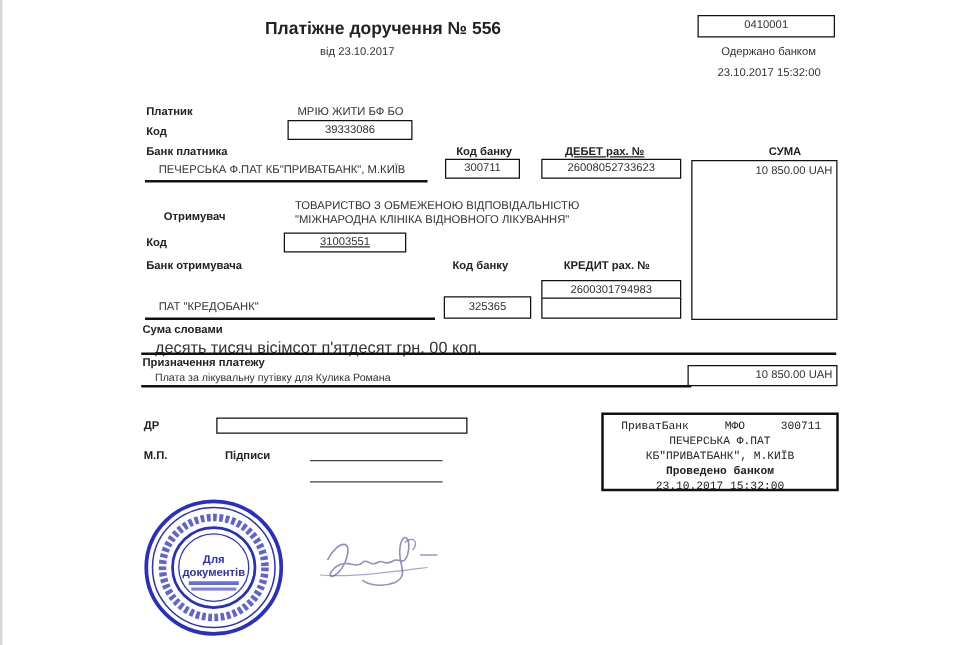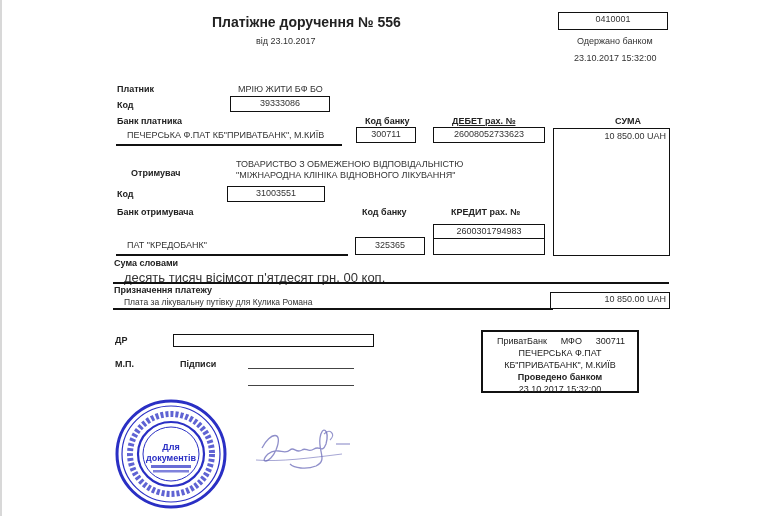--- a/index.html
+++ b/index.html
@@ -47,21 +47,21 @@
 
 <div class="abs lbl" style="left:595px;top:116px;margin-left:20px;">СУМА</div>
 <div class="box right" style="left:553px;top:128px;width:117px;height:128px;line-height:14px;">
   <span>10 850.00 UAH</span>
 </div>
 
 <div class="abs lbl" style="left:131px;top:168px;">Отримувач</div>
 <div class="abs val" style="left:226px;top:159px;">ТОВАРИСТВО З ОБМЕЖЕНОЮ ВІДПОВІДАЛЬНІСТЮ</div>
 <div class="abs val" style="left:226px;top:170px;">"МІЖНАРОДНА КЛІНІКА ВІДНОВНОГО ЛІКУВАННЯ"</div>
 <div class="abs lbl" style="left:117px;top:189px;">Код</div>
-<div class="box" style="left:227px;top:186px;width:98px;height:16px;">31003551</div>
+<div class="box" style="left:227px;top:186px;width:98px;height:16px;text-decoration:underline;">31003551</div>
 <div class="abs lbl" style="left:117px;top:207px;">Банк отримувача</div>
 <div class="abs lbl" style="left:362px;top:207px;">Код банку</div>
 <div class="abs lbl" style="left:451px;top:207px;">КРЕДИТ рах. №</div>
 <div class="box" style="left:433px;top:224px;width:112px;height:16px;">2600301794983</div>
 <div class="box" style="left:433px;top:238px;width:112px;height:17px;"></div>
 <div class="abs val" style="left:117px;top:240px;">ПАТ "КРЕДОБАНК"</div>
 <div class="hline" style="left:116px;top:254px;width:232px;"></div>
 <div class="box" style="left:355px;top:237px;width:70px;height:18px;line-height:15px;">325365</div>
 
 <div class="abs lbl" style="left:114px;top:258px;">Сума словами</div>
@@ -73,21 +73,21 @@
 <div class="box right" style="left:550px;top:292px;width:120px;height:17px;">10 850.00 UAH</div>
 <div class="hline" style="left:113px;top:308px;width:440px;"></div>
 
 <div class="abs lbl" style="left:115px;top:335px;">ДР</div>
 <div class="box" style="left:173px;top:334px;width:201px;height:13px;"></div>
 <div class="abs lbl" style="left:115px;top:359px;">М.П.</div>
 <div class="abs lbl" style="left:180px;top:359px;">Підписи</div>
 <div class="thin" style="left:248px;top:368px;width:106px;"></div>
 <div class="thin" style="left:248px;top:385px;width:106px;"></div>
 
-<div class="stamp-box" style="left:481px;top:330px;width:158px;height:63px;">
+<div class="stamp-box" style="left:481px;top:330px;width:190px;height:63px;font-family:Liberation Mono, monospace;">
   <div style="display:flex;justify-content:space-between;padding:0 12px 0 14px;">
     <span>ПриватБанк</span>
     <span>МФО</span>
     <span>300711</span>
   </div>
   <div>ПЕЧЕРСЬКА Ф.ПАТ</div>
   <div>КБ"ПРИВАТБАНК", М.КИЇВ</div>
   <div style="font-weight:bold;">Проведено банком</div>
   <div>23.10.2017 15:32:00</div>
 </div>

